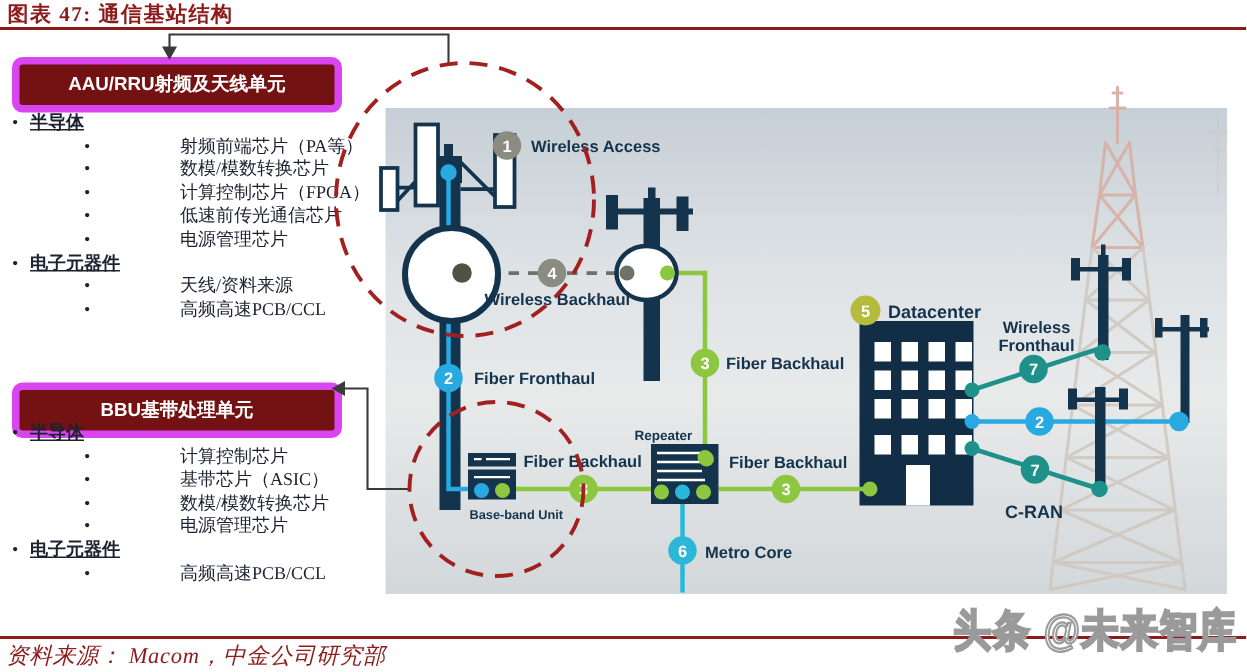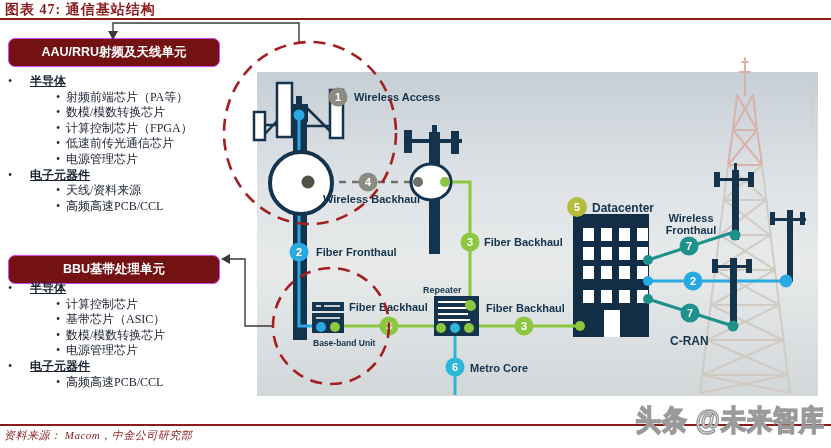--- a/index.html
+++ b/index.html
@@ -2,39 +2,39 @@
 <html><head>
 <meta charset="utf-8">
 <style>
   html,body{margin:0;padding:0;background:#ffffff;}
   .page{position:relative;width:831px;height:448px;background:#ffffff;overflow:hidden;
         font-family:"Liberation Sans","DejaVu Sans",sans-serif;}
   .fig-title{position:absolute;left:5px;top:1px;font-family:"Liberation Serif","DejaVu Serif",serif;
         font-weight:bold;font-size:14px;color:#8E1B1B;letter-spacing:1px;}
   .title-rule{position:absolute;left:0;top:18px;width:831px;height:2px;background:#8E1B1B;}
   
-  .redbox{position:absolute;left:8px;width:210px;height:27px;background:#731113;border:1px solid #d946ef;
+  .redbox{position:absolute;left:8px;width:210px;height:27px;background:#731113;border:5px solid #d946ef;
         border-radius:7px;color:#ffffff;font-weight:bold;font-size:12.5px;text-align:center;line-height:27px;
         font-family:"Liberation Sans","DejaVu Sans",sans-serif;}
   .box-aau{top:38px;}
   .box-bbu{top:245px;margin-top:10px;}
   ul.plist{position:absolute;left:0;margin:0;padding:0;list-style:none;width:260px;
         font-family:"Liberation Serif","DejaVu Serif",serif;font-size:12px;color:#1b2230;}
   .list-aau{top:74px;}
   .list-bbu{top:281px;}
   ul.plist li{position:relative;height:15.6px;line-height:15.6px;white-space:nowrap;}
-  li.lvl1{padding-left:30px;font-weight:bold;}
+  li.lvl1{padding-left:20px;font-weight:bold;}
   li.lvl1 span{text-decoration:underline;}
   li.lvl1::before{content:"\2022";position:absolute;left:8px;font-weight:normal;}
-  li.lvl2{padding-left:66px;}
+  li.lvl2{padding-left:120px;}
   li.lvl2::before{content:"\2022";position:absolute;left:56px;}
   
   .bottom-rule{position:absolute;left:0;top:424px;width:831px;height:1.6px;background:#8E1B1B;}
   .source{position:absolute;left:4px;top:428px;font-family:"Liberation Serif","DejaVu Serif",serif;
-        font-style:italic;font-size:11px;color:#8E1B1B;letter-spacing:0.5px;}
+        font-style:italic;font-size:15px;color:#8E1B1B;letter-spacing:0.5px;}
   .watermark{position:absolute;right:6px;top:401px;font-size:25px;font-weight:bold;letter-spacing:1px;
         color:#ffffff;-webkit-text-stroke:1.3px #9a9a9a;text-shadow:0 0 1px #aaaaaa;
         transform:scaleY(1.15);transform-origin:top;font-family:"Liberation Sans","DejaVu Sans",sans-serif;z-index:6;}
   svg.overlay{position:absolute;left:0;top:0;z-index:4;pointer-events:none;}
   .lbl{font-family:"Liberation Sans","DejaVu Sans",sans-serif;font-weight:bold;fill:#14334D;}
   .numtxt{font-family:"Liberation Sans","DejaVu Sans",sans-serif;font-weight:bold;fill:#ffffff;
         font-size:11px;text-anchor:middle;}
 </style>
 </head>
 <body>

